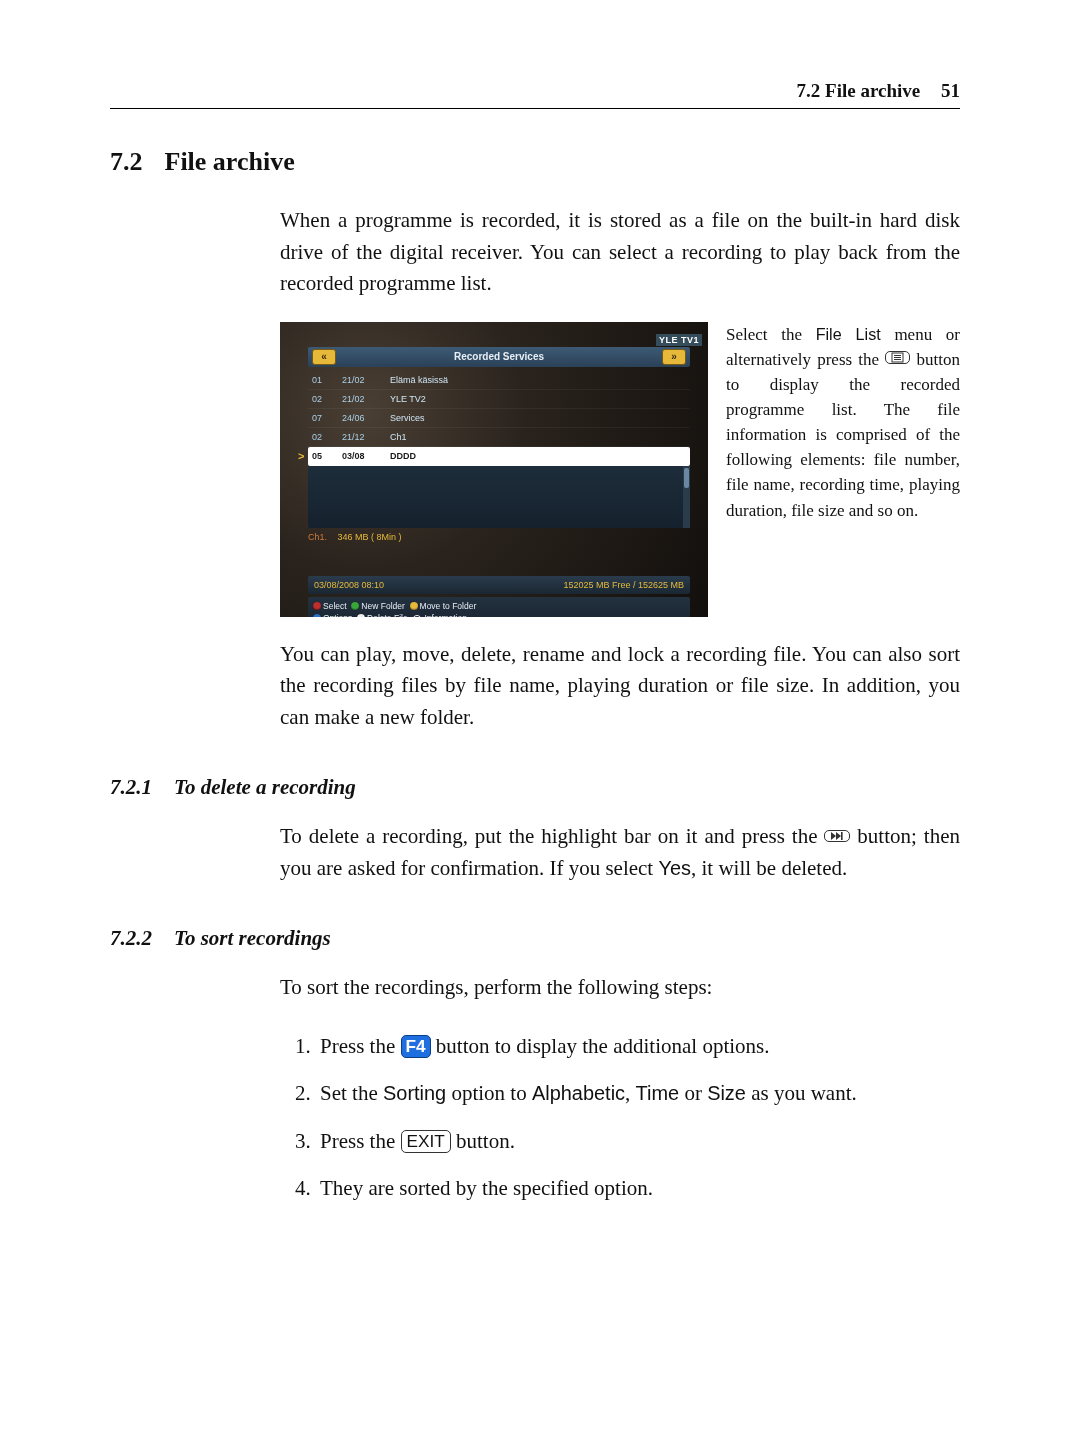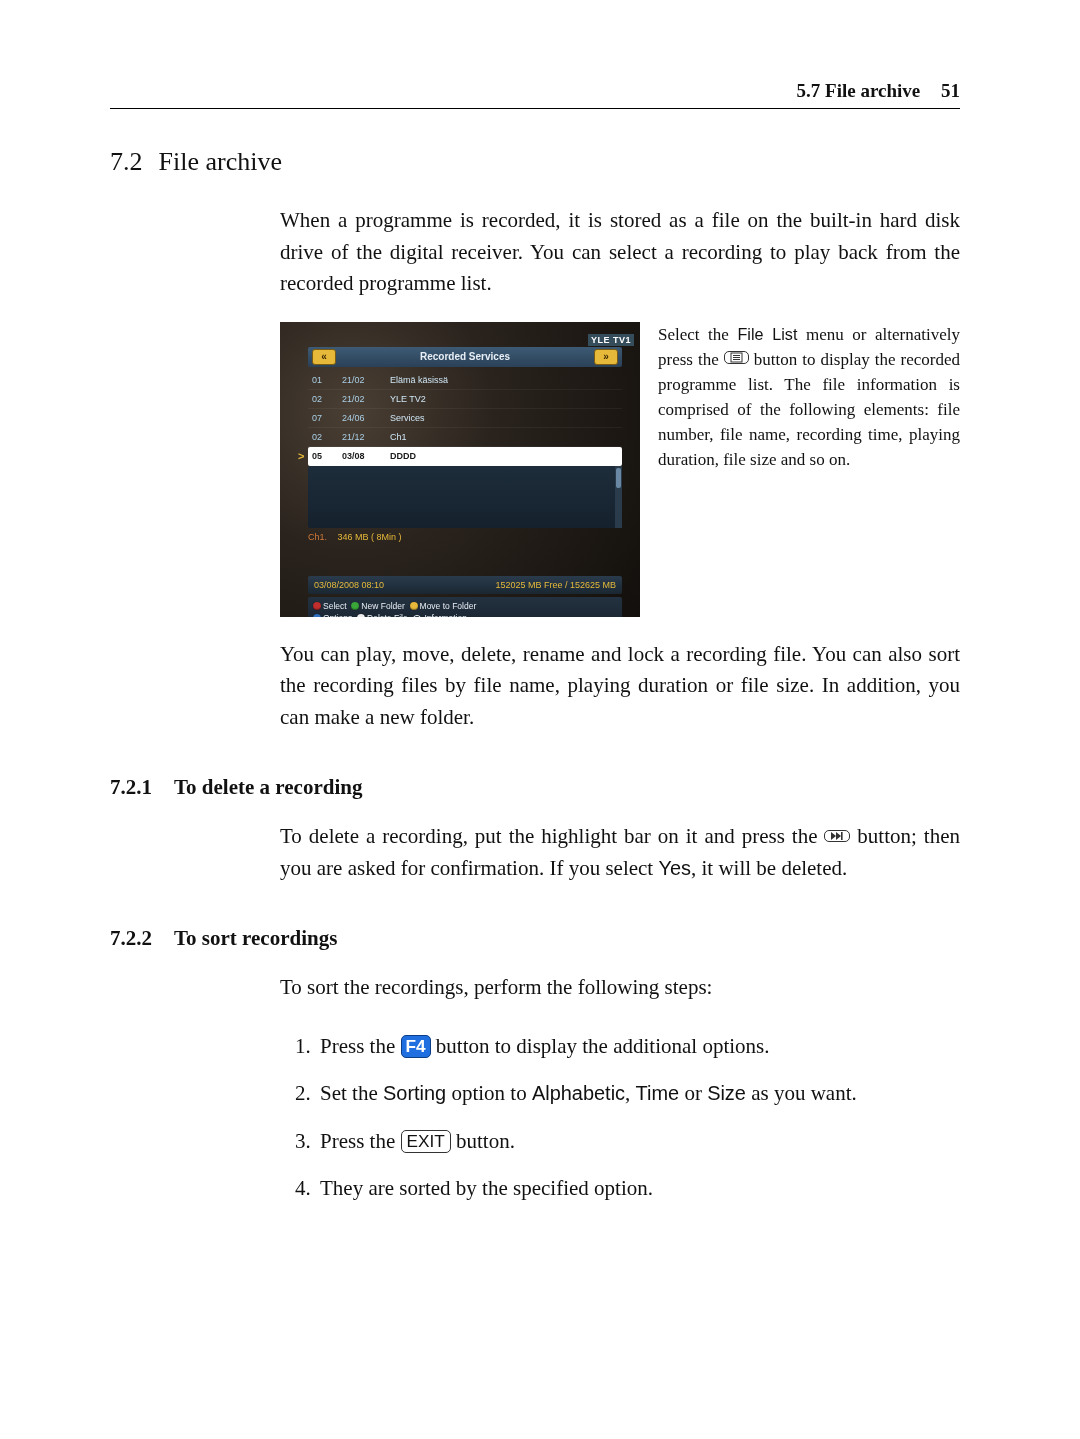--- a/index.html
+++ b/index.html
@@ -26,31 +26,32 @@
     display: inline-block;
     margin-left: 16px;
   }
   hr.head-rule {
     border: none;
     border-top: 1.5px solid #000;
     margin: 0 0 38px 0;
   }
   .h-sec {
     font-size: 26px;
-    font-weight: normal;
+    font-weight: bold;
     margin: 10px 0 28px 0;
     display: flex;
-    gap: 16px;
+    gap: 22px;
   }
   .h-sub {
     font-size: 21px;
     font-weight: bold;
     margin: 42px 0 18px 0;
     display: flex;
     gap: 22px;
+    font-style: italic;
   }
   .body-indent {
     margin-left: 170px;
     font-size: 21px;
     line-height: 1.5;
     text-align: justify;
   }
   .figure-row {
     display: flex;
     gap: 18px;
@@ -91,21 +92,21 @@
     margin: 27px 0 0 0;
     padding: 0 0 0 36px;
     font-size: 21px;
     line-height: 1.5;
     text-align: justify;
   }
   .ol li { margin-bottom: 16px; padding-left: 4px; }
 
   
   .tv-shot {
-    width: 360px;
+    width: 428px;
     height: 295px;
     position: relative;
     background:
       radial-gradient(circle at 20% 30%, #4a3f34 0%, #2a231d 40%, #120f0c 100%);
     overflow: hidden;
   }
   .tv-shot .badge {
     position: absolute;
     top: 12px;
     right: 6px;
@@ -243,21 +244,21 @@
   .d-red{background:#c02e2e;}
   .d-green{background:#3aa63a;}
   .d-yellow{background:#e6b93a;}
   .d-blue{background:#2e6fc0;}
   .d-white{background:#eee;}
 </style>
 </head>
 <body>
 
 <div class="running-head">
-  <span>5.7 File archive</span>
+  <span>7.2 File archive</span>
   <span class="page-num">51</span>
 </div>
 <hr class="head-rule">
 
 <div class="h-sec">
   <span>7.2</span>
   <span>File archive</span>
 </div>
 
 <p class="body-indent">When a programme is recorded, it is stored as a file on the built-in hard disk drive of the digital receiver. You can select a recording to play back from the recorded programme list.</p>

